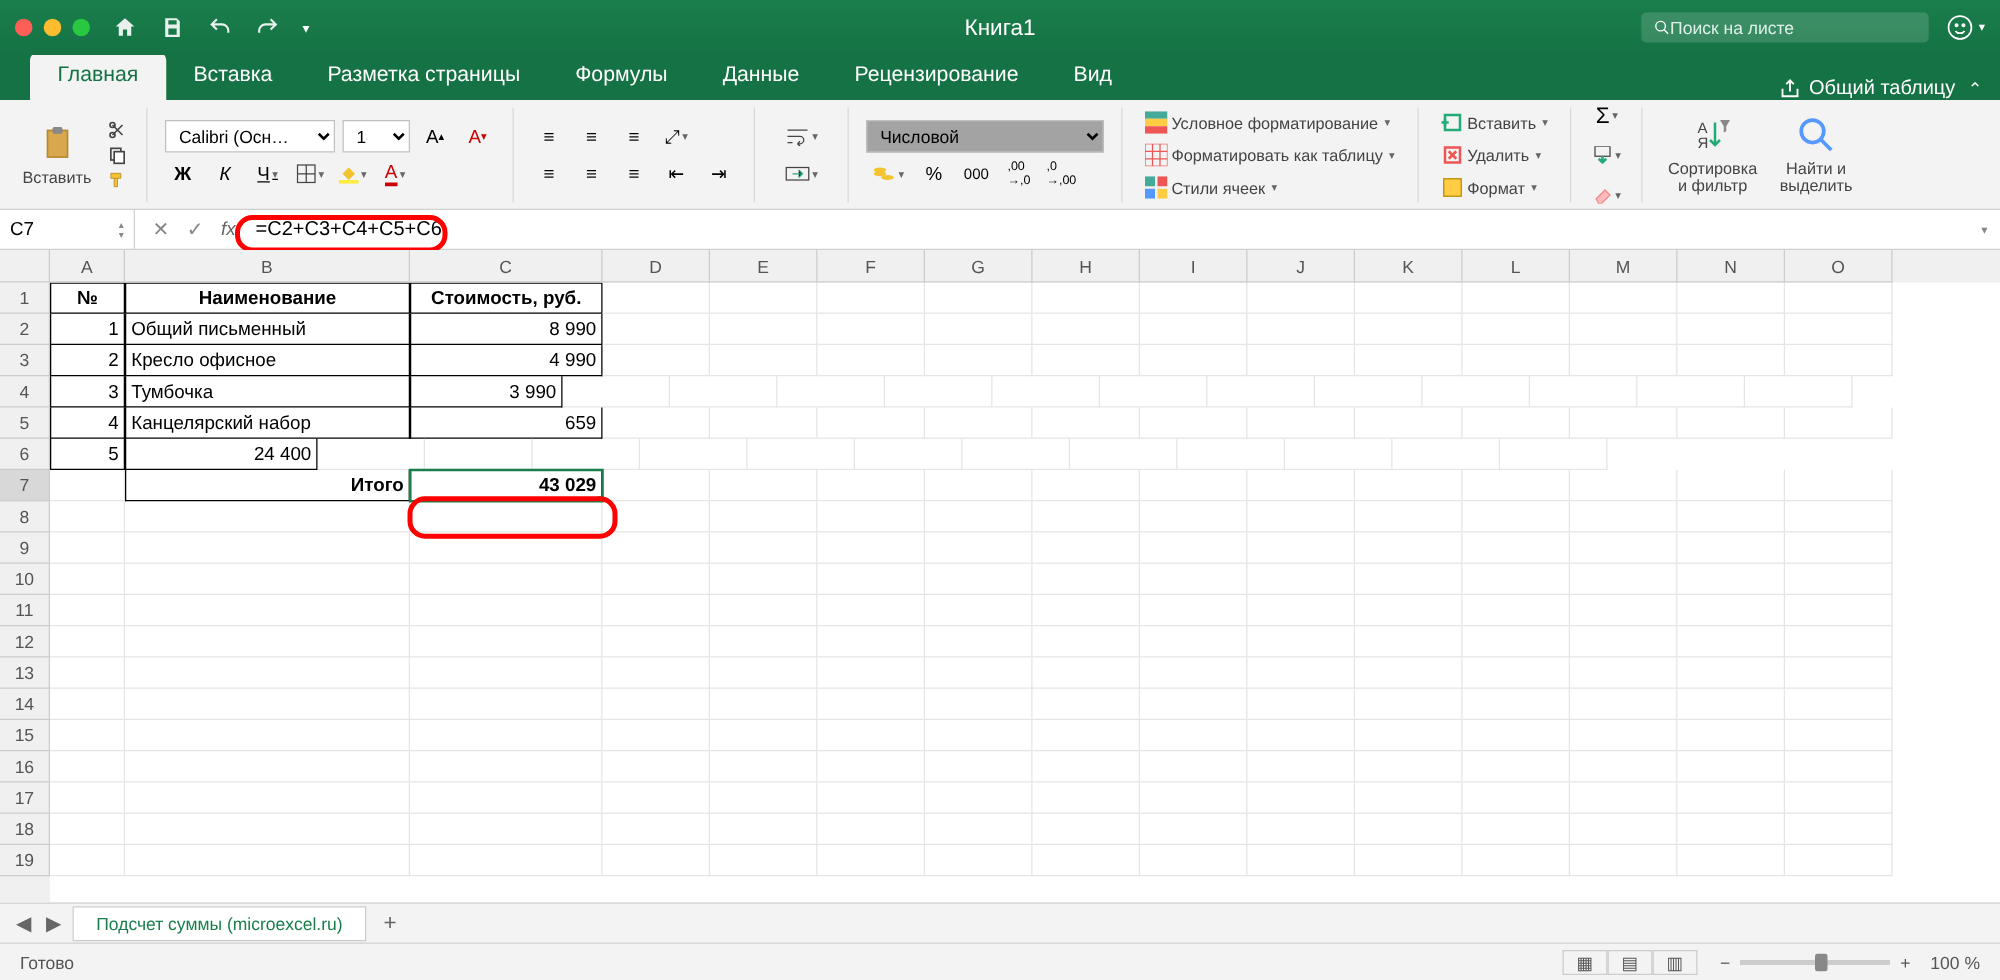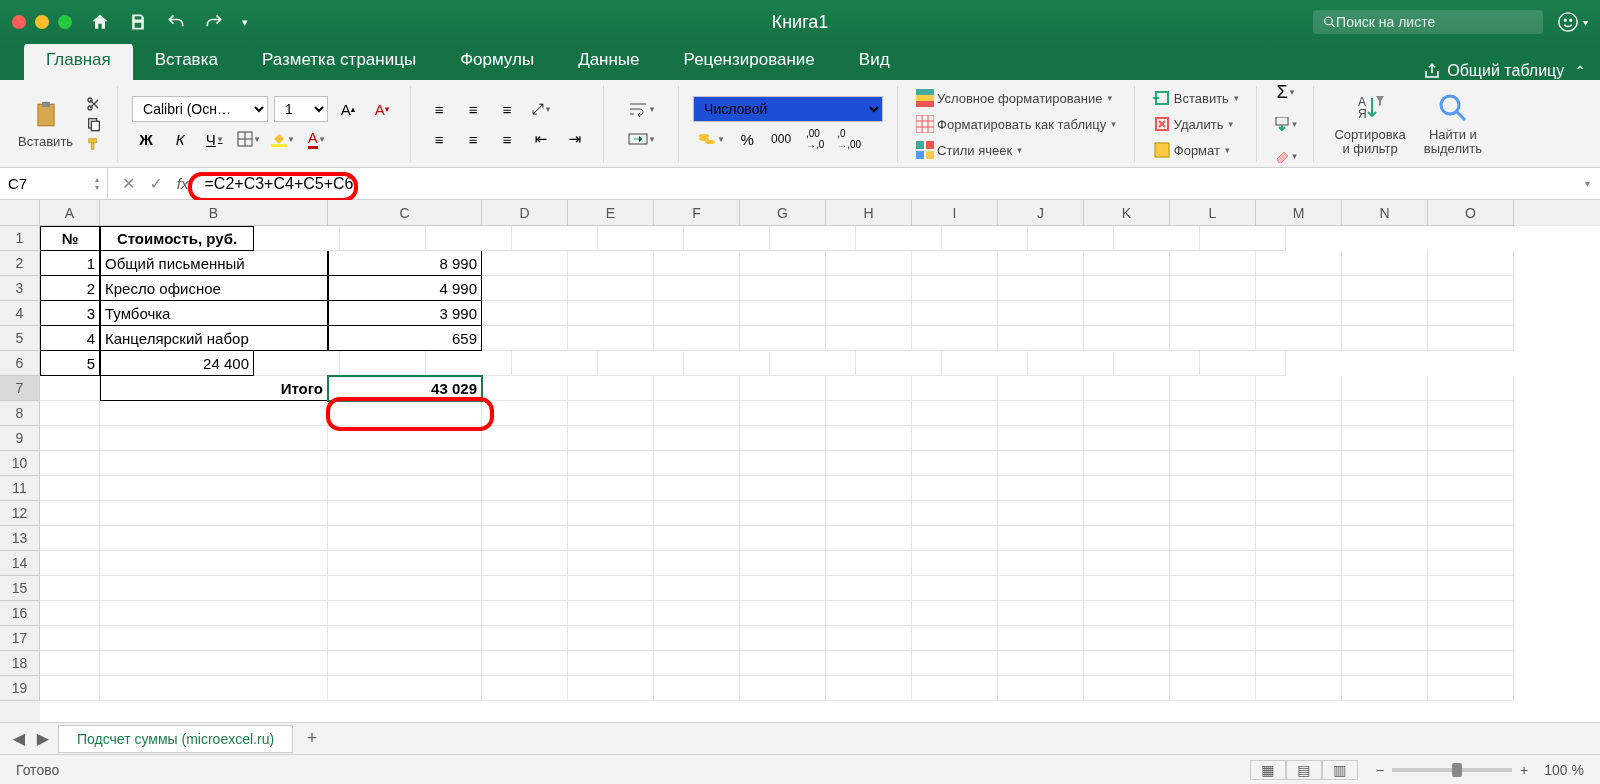--- a/index.html
+++ b/index.html
@@ -32,21 +32,21 @@
 .rrow { display: flex; align-items: center; gap: 6px; }
 .ribbon-btn { display: flex; align-items: center; gap: 3px; padding: 2px 4px; cursor: pointer; font-size: 13px; color: #444; }
 .ribbon-btn svg { width: 18px; height: 18px; }
 .big-btn { display: flex; flex-direction: column; align-items: center; gap: 4px; padding: 4px 6px; cursor: pointer; font-size: 13px; color: #444; text-align: center; line-height: 1.1; }
 .big-btn svg { width: 32px; height: 32px; }
 .font-select { border: 1px solid #c0c0c0; background: #fff; height: 26px; font-size: 14px; padding: 0 18px 0 6px; width: 136px; }
 .size-select { border: 1px solid #c0c0c0; background: #fff; height: 26px; font-size: 14px; padding: 0 18px 0 6px; width: 54px; }
 .fmt-btn { width: 28px; height: 26px; border: 1px solid transparent; display: flex; align-items: center; justify-content: center; cursor: pointer; font-size: 15px; }
 .fmt-btn.bold { font-weight: bold; } .fmt-btn.italic { font-style: italic; } .fmt-btn.underline { text-decoration: underline; }
 .dd-arrow { font-size: 9px; color: #666; margin-left: 2px; }
-.num-select { border: 1px solid #c0c0c0; background: #1d4ed8; height: 26px; font-size: 14px; padding: 0 18px 0 6px; width: 190px; }
+.num-select { border: 1px solid #c0c0c0; background: #a3a3a3; height: 26px; font-size: 14px; padding: 0 18px 0 6px; width: 190px; }
 
 
 .formula-bar { height: 32px; border-bottom: 1px solid #d0d0d0; display: flex; align-items: center; background: #fff; }
 .name-box { width: 108px; border-right: 1px solid #d0d0d0; height: 100%; display: flex; align-items: center; padding: 0 8px; font-size: 15px; }
 .name-box .stepper { margin-left: auto; display: flex; flex-direction: column; font-size: 8px; color: #888; line-height: 1; }
 .fb-btns { display: flex; gap: 14px; padding: 0 14px; color: #888; }
 .fb-btn { cursor: pointer; font-size: 16px; }
 .fx { font-style: italic; color: #666; font-size: 15px; padding-right: 8px; }
 .formula-input { flex: 1; font-size: 16px; padding: 0 8px; position: relative; }
 .fb-expand { margin-left: auto; padding: 0 10px; color: #888; font-size: 10px; }
@@ -414,20 +414,21 @@
       <div class="row-h">14</div>
       <div class="row-h">15</div>
       <div class="row-h">16</div>
       <div class="row-h">17</div>
       <div class="row-h">18</div>
       <div class="row-h">19</div>
     </div>
   <div class="cells" id="cells">
       <div class="row">
         <div class="cell b-all hdr" style="width: 60px;">№</div>
+        <div class="cell b-all hdr" style="width: 228px;">Наименование</div>
         <div class="cell b-all hdr" style="width: 154px;">Стоимость, руб.</div>
         <div class="cell " style="width: 86px;"></div>
         <div class="cell " style="width: 86px;"></div>
         <div class="cell " style="width: 86px;"></div>
         <div class="cell " style="width: 86px;"></div>
         <div class="cell " style="width: 86px;"></div>
         <div class="cell " style="width: 86px;"></div>
         <div class="cell " style="width: 86px;"></div>
         <div class="cell " style="width: 86px;"></div>
         <div class="cell " style="width: 86px;"></div>
@@ -465,21 +466,21 @@
         <div class="cell " style="width: 86px;"></div>
         <div class="cell " style="width: 86px;"></div>
         <div class="cell " style="width: 86px;"></div>
         <div class="cell " style="width: 86px;"></div>
         <div class="cell " style="width: 86px;"></div>
         <div class="cell " style="width: 86px;"></div>
       </div>
       <div class="row">
         <div class="cell b-lrb num" style="width: 60px;">3</div>
         <div class="cell b-lrb" style="width: 228px;">Тумбочка</div>
-        <div class="cell b-lrb num" style="width: 154px; padding-left: 32px;">3 990</div>
+        <div class="cell b-lrb num" style="width: 122px; padding-left: 32px;">3 990</div>
         <div class="cell " style="width: 86px;"></div>
         <div class="cell " style="width: 86px;"></div>
         <div class="cell " style="width: 86px;"></div>
         <div class="cell " style="width: 86px;"></div>
         <div class="cell " style="width: 86px;"></div>
         <div class="cell " style="width: 86px;"></div>
         <div class="cell " style="width: 86px;"></div>
         <div class="cell " style="width: 86px;"></div>
         <div class="cell " style="width: 86px;"></div>
         <div class="cell " style="width: 86px;"></div>

